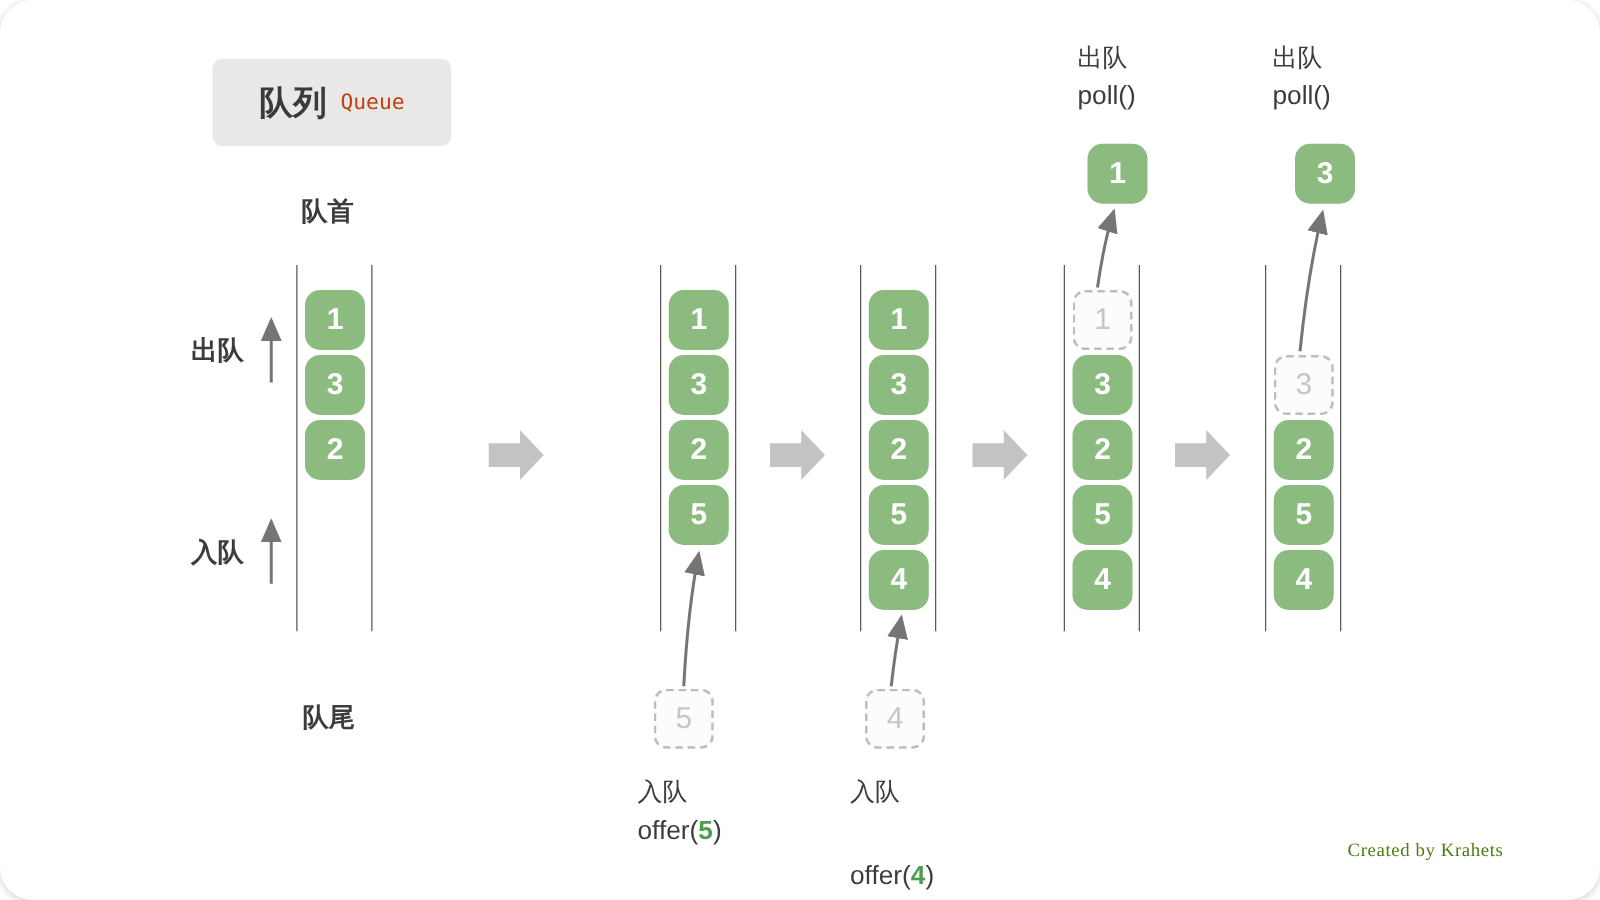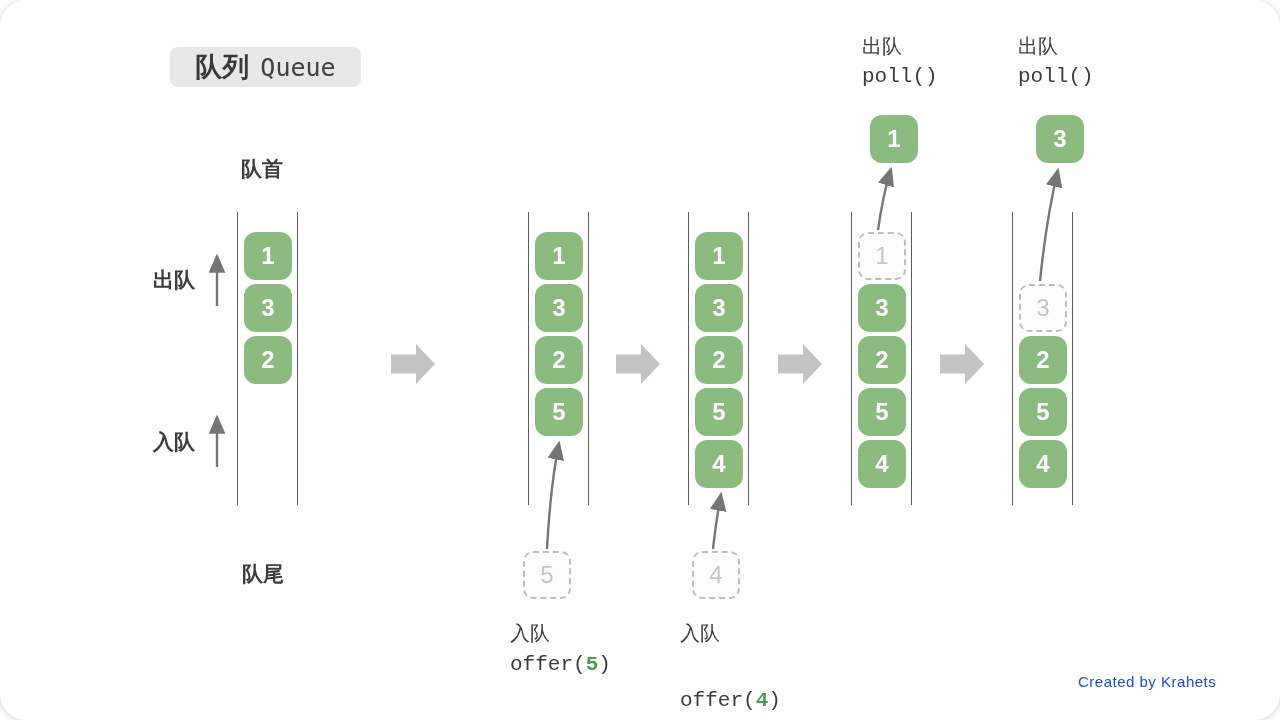--- a/index.html
+++ b/index.html
@@ -5,53 +5,53 @@
   html,body{margin:0;padding:0;background:#ffffff;}
   body{font-family:"Liberation Sans",sans-serif;-webkit-font-smoothing:antialiased;}
   .canvas{
     position:relative;width:1280px;height:720px;background:#ffffff;
     border-radius:26px;box-shadow:0 1px 6px rgba(0,0,0,.18);overflow:hidden;
   }
   .overlay{position:absolute;left:0;top:0;width:1280px;height:720px;pointer-events:none;}
   .arrow-line{fill:none;stroke-width:2.4px;}
 
   .title-box{
-    position:absolute;left:170px;top:47px;width:191px;height:40px;
+    position:absolute;left:170px;top:47px;width:191px;height:70px;
     background:#E8E8E8;border-radius:8px;display:flex;align-items:center;justify-content:center;gap:11px;
   }
   .title-zh{font-size:27px;font-weight:700;color:#3A3A3A;}
-  .title-en{font-family:"DejaVu Sans Mono",monospace;font-size:25px;color:#404040;}
+  .title-en{font-family:"DejaVu Sans Mono",monospace;font-size:17px;color:#c2410c;}
 
   .side-label{position:absolute;font-size:21px;font-weight:700;color:#3C3C3C;white-space:nowrap;font-family:Liberation Serif, serif;}
 
   .queue{
     position:absolute;top:212px;height:293px;width:61px;box-sizing:border-box;
     border-left:1.5px solid var(--wall,#5A5A5A);border-right:1.5px solid var(--wall,#5A5A5A);
   }
 
   .cell{
     position:absolute;width:48px;height:48px;border-radius:12px;box-sizing:border-box;
     background:var(--cell-green,#8CBB7F);color:#FFFFFF;font-size:24px;font-weight:700;
     display:flex;align-items:center;justify-content:center;
   }
   .cell.ghost{
     background:#FCFCFC;border:2px dashed var(--dashed-border,#BDBDBD);
     color:#C6C6C6;font-weight:400;border-radius:10px;
   }
 
   .op-action{position:absolute;font-size:20px;color:#3C3C3C;white-space:nowrap;}
   .op-code{
-    position:absolute;font-family:Liberation Mono, monospace;font-size:21px;
+    position:absolute;font-family:Liberation Sans, sans-serif;font-size:21px;
     color:#3C3C3C;white-space:nowrap;
   }
   .op-arg{color:var(--code-green,#4C9E4E);font-weight:700;}
 
   .watermark{
-    position:absolute;left:1078px;top:673px;font-family:Liberation Sans, sans-serif;
-    font-size:15px;color:#1d4ed8;letter-spacing:.5px;white-space:nowrap;
+    position:absolute;left:1078px;top:673px;font-family:Liberation Serif, serif;
+    font-size:15px;color:#4d7c0f;letter-spacing:.5px;white-space:nowrap;
   }
 </style>
 </head>
 <body>
 
 <div class="canvas">
 
   <svg class="overlay" viewBox="0 0 1280 720">
     <defs>
       <marker id="ah" markerWidth="10" markerHeight="10" refX="7" refY="3.5" orient="auto">

